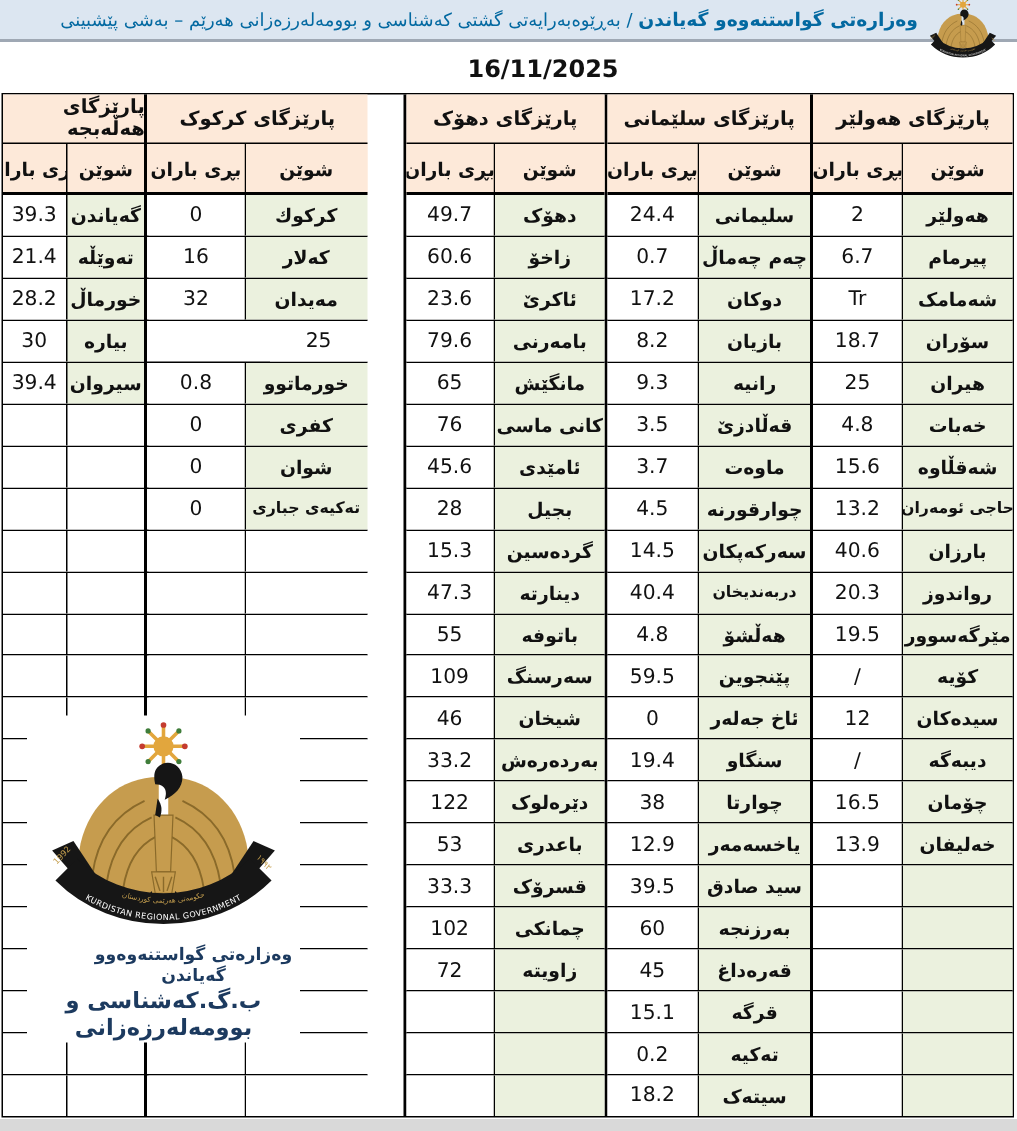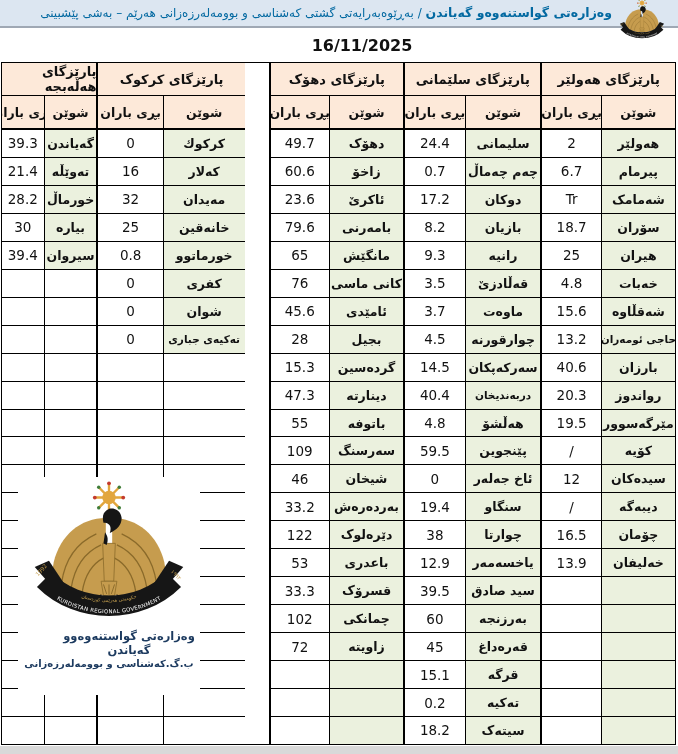--- a/index.html
+++ b/index.html
@@ -38,21 +38,21 @@
   .val{width:44%;font-size:13.5px;background:#fff;}
 
   
   .bottom-strip{position:absolute;left:0;top:746px;width:678px;height:8px;background:#d9d9d9;z-index:4;}
 
   
   .logo-box{position:absolute;left:18px;top:477px;width:182px;height:218px;background:#ffffff;
             z-index:3;text-align:center;}
   .logo-box svg{display:block;margin:0 auto;}
   .logo-line1{font-size:11.5px;font-weight:bold;color:#1c3a5f;margin-top:-6px;direction:rtl;margin-left:40px;}
-  .logo-line2{font-size:10px;font-weight:bold;color:#1c3a5f;margin-top:1px;direction:rtl;}
+  .logo-line2{font-size:15px;font-weight:bold;color:#1c3a5f;margin-top:1px;direction:rtl;}
 </style>
 </head>
 <body>
 
 <div class="screen">
 
   <svg width="0" height="0" style="position:absolute" aria-hidden="true">
     <defs>
       <symbol id="emblem" viewBox="0 0 200 200">
 
@@ -432,21 +432,20 @@
         </div>
         <div class="row">
           <div class="cell loc filled">کەلار</div>
           <div class="cell val">16</div>
         </div>
         <div class="row">
           <div class="cell loc filled">مەیدان</div>
           <div class="cell val">32</div>
         </div>
         <div class="row">
-          <div class="cell loc filled">خانەقین</div>
           <div class="cell val">25</div>
         </div>
         <div class="row">
           <div class="cell loc filled">خورماتوو</div>
           <div class="cell val">0.8</div>
         </div>
         <div class="row">
           <div class="cell loc filled">کفری</div>
           <div class="cell val">0</div>
         </div>

